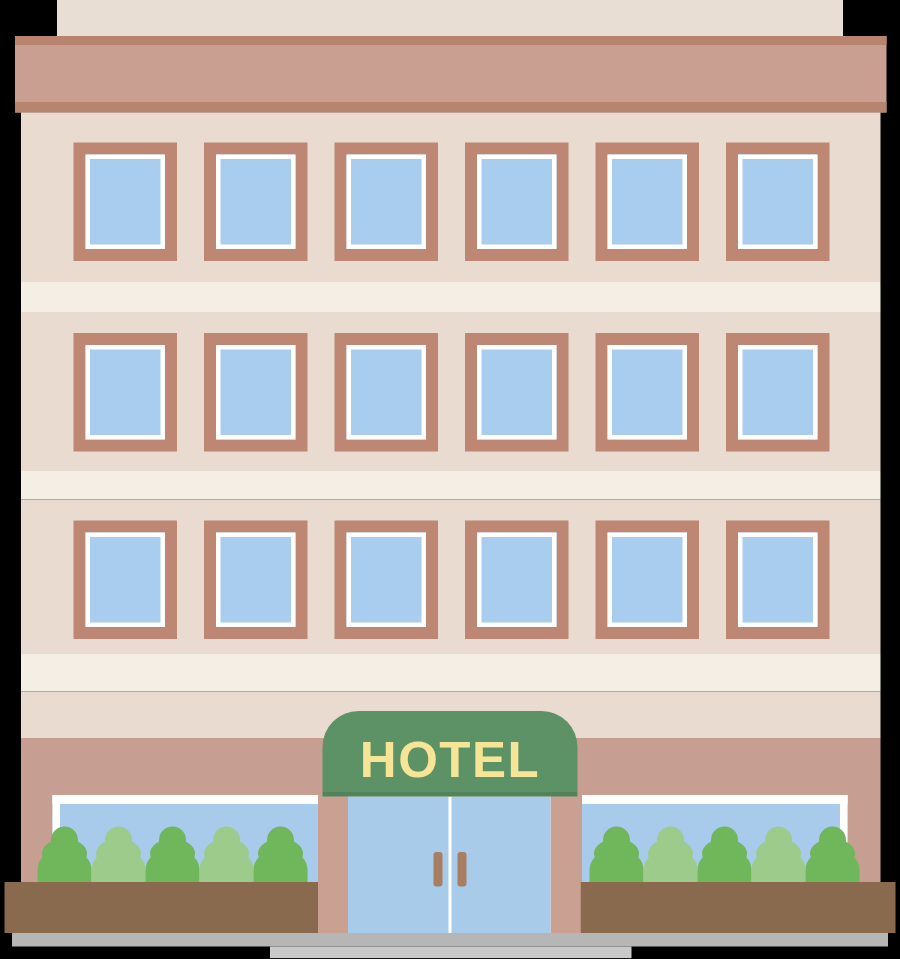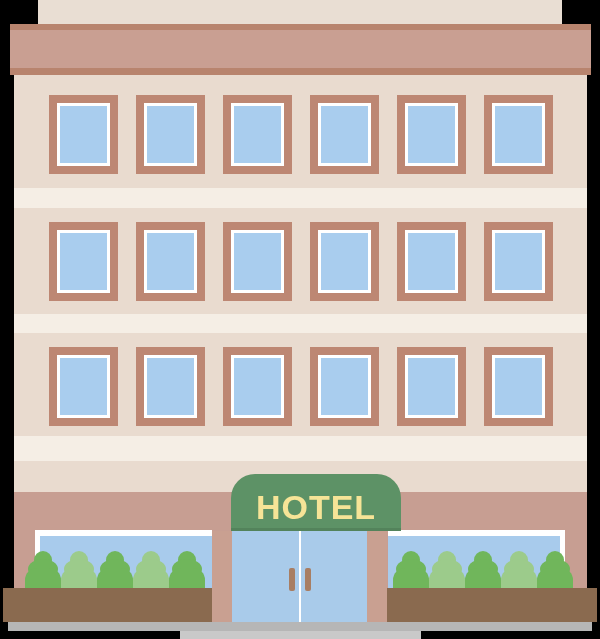--- a/index.html
+++ b/index.html
@@ -68,21 +68,21 @@
     display:flex;gap:2px;}
   .door{flex:1;background:var(--door-glass);position:relative;}
   .handle{position:absolute;top:37px;width:6px;height:23px;background:var(--door-handle);border-radius:2px;}
   .door-left .handle{right:4px;} .door-right .handle{left:4px;}
 
   
   .awning{
     left:215px;top:474px;width:170px;height:57px;
     background:var(--awning);border-radius:24px 24px 0 0;
     box-shadow:inset 0 -3px 0 rgba(0,0,0,0.10);
-    display:flex;align-items:center;justify-content:center;margin-left:16px;
+    display:flex;align-items:center;justify-content:center;
   }
   .awning-text{
     padding-top:8px;
     font-size:34px;font-weight:bold;letter-spacing:1px;
     color:var(--awning-text);line-height:1;
   }
 
   
   .sidewalk{left:8px;top:622px;width:584px;height:9px;background:var(--sidewalk);}
   .walkway{left:180px;top:631px;width:241px;height:8px;background:var(--walkway);}

